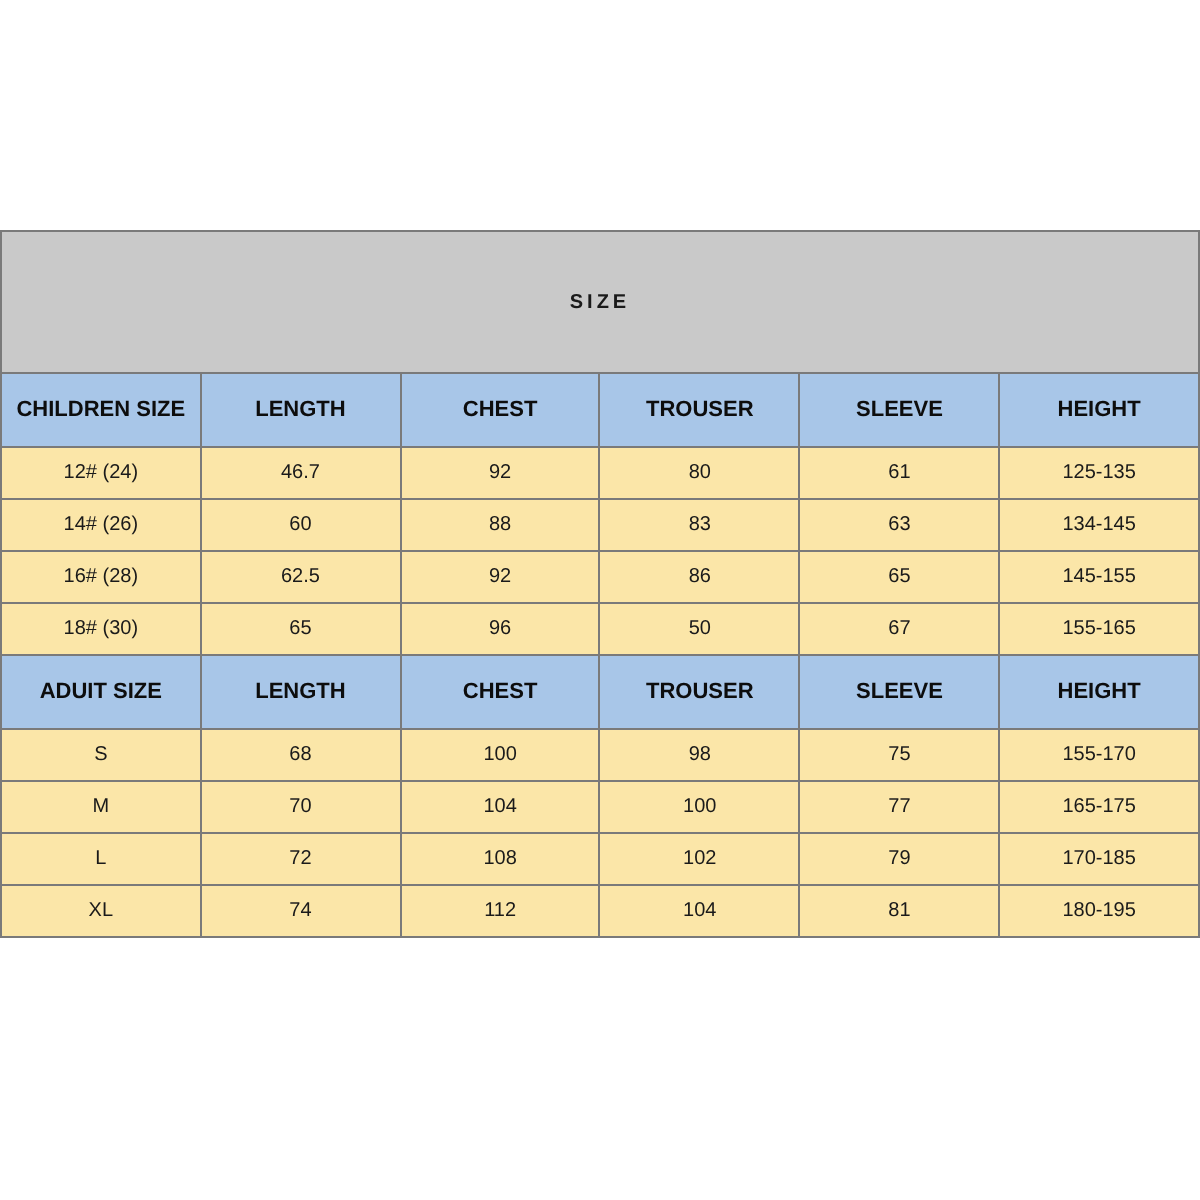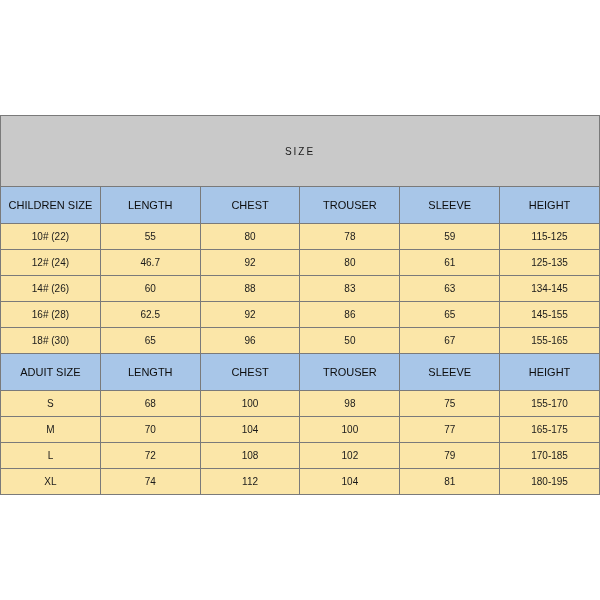--- a/index.html
+++ b/index.html
@@ -34,29 +34,29 @@
     padding: 0;
     text-align: center;
     vertical-align: middle;
     font-size: 10px;
     color: #1a1a1a;
   }
   .title-cell {
     background: #c9c9c9;
     height: 70px;
     font-size: 22px;
-    font-weight: normal;
+    font-weight: bold;
     letter-spacing: 2px;
     color: #111111;
   }
   .head-row td {
     background: #a8c6e8;
     height: 36px;
     font-size: 11px;
-    font-weight: normal;
+    font-weight: bold;
     color: #0d0d0d;
   }
   .data-row td {
     background: #fbe6a8;
     height: 25px;
     font-size: 10px;
   }
   .col-first { width: 90px; }
   .col-rest { width: 102px; }
   .col-last { width: 80px; }
@@ -73,28 +73,20 @@
 
       <tr class="head-row">
         <td class="col-first">CHILDREN SIZE</td>
         <td class="col-rest">LENGTH</td>
         <td class="col-rest">CHEST</td>
         <td class="col-rest">TROUSER</td>
         <td class="col-rest">SLEEVE</td>
         <td class="col-last">HEIGHT</td>
       </tr>
 
-      <tr class="data-row">
-        <td>10# (22)</td>
-        <td>55</td>
-        <td>80</td>
-        <td>78</td>
-        <td>59</td>
-        <td>115-125</td>
-      </tr>
       <tr class="data-row">
         <td>12# (24)</td>
         <td>46.7</td>
         <td>92</td>
         <td>80</td>
         <td>61</td>
         <td>125-135</td>
       </tr>
       <tr class="data-row">
         <td>14# (26)</td>

